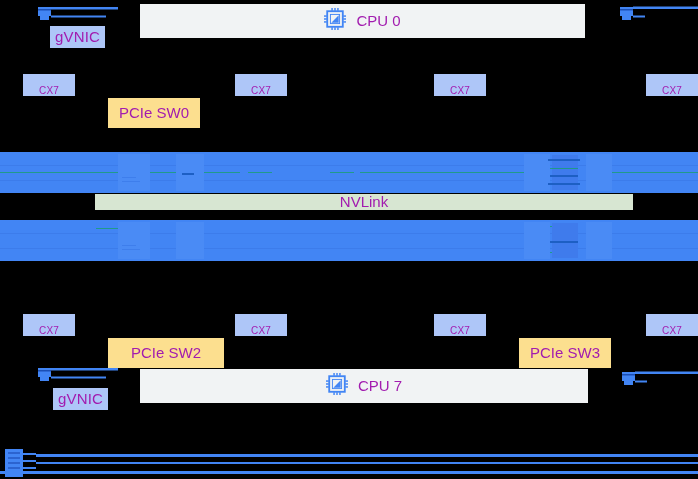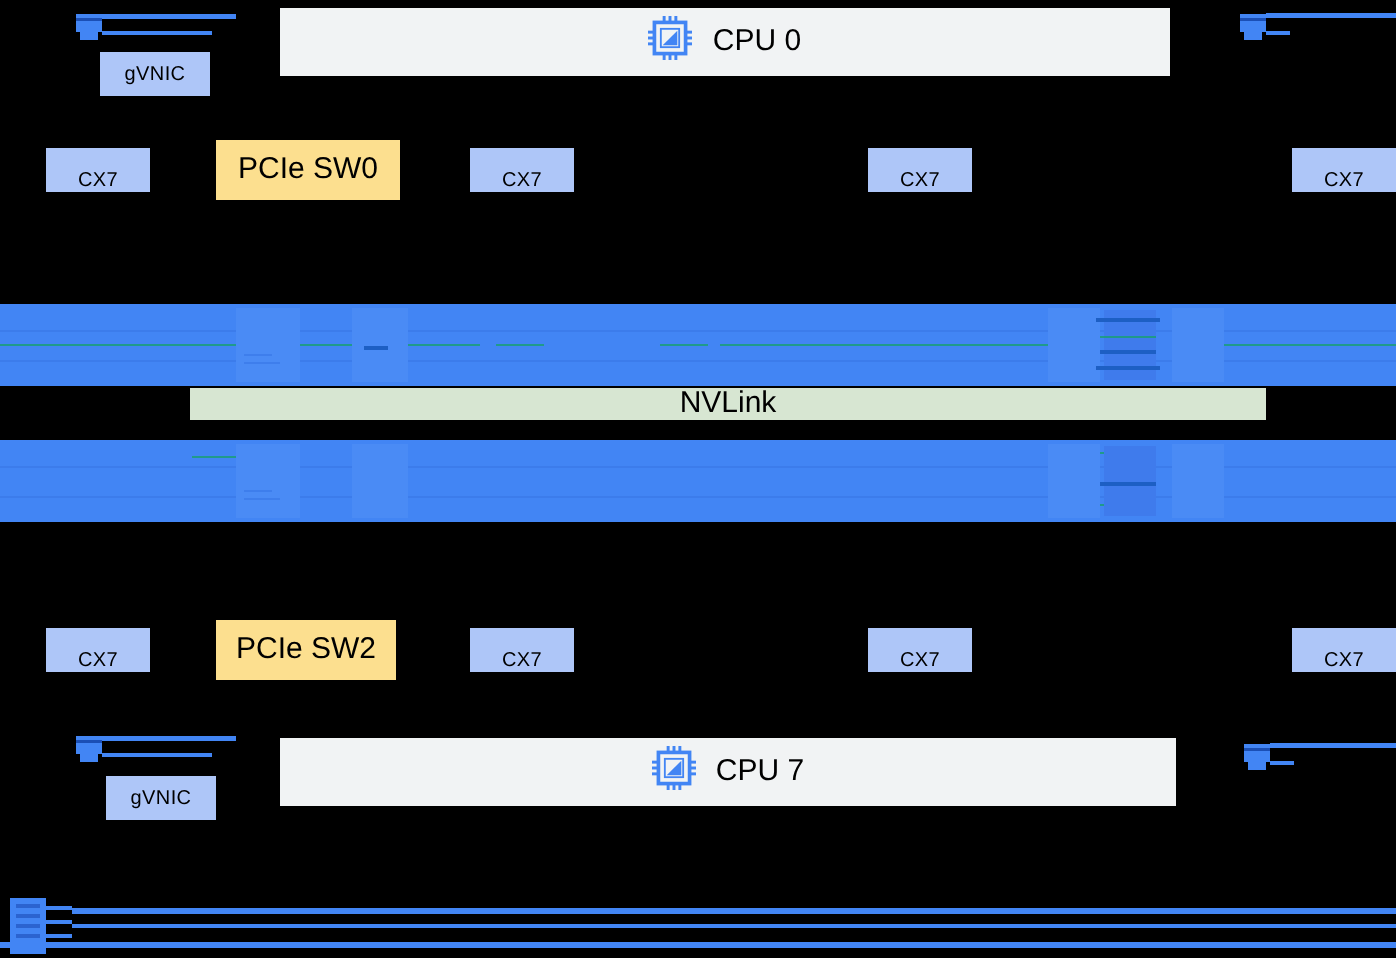--- a/index.html
+++ b/index.html
@@ -20,37 +20,38 @@
   }
   .abs { position: absolute; }
 
   
   .box {
     box-sizing: border-box;
     display: flex;
     align-items: center;
     justify-content: center;
     text-align: center;
-    color: #000000;
+    color: #a21caf;
     line-height: 1.1;
   }
   .box-cx7 {
     background: #aec6f8;
     font-size: 10px;
     letter-spacing: 0.2px;
     align-items: flex-end;
   }
   .box-gvnic {
     background: #aec6f8;
-    font-size: 10px;
+    font-size: 15px;
     letter-spacing: 0.2px;
   }
   .box-sw {
     background: #fcdf8f;
     font-size: 15px;
+    margin-top: 28px;
   }
   .box-cpu {
     background: #f1f3f4;
     font-size: 15px;
     gap: 10px;
   }
   .box-nvlink {
     background: #d7e6d2;
     font-size: 15px;
   }
@@ -217,29 +218,32 @@
     <div class="gpu-card-dark" style="left:552px; top:3px; width:26px; height:35px;"></div>
     <div class="gpu-card" style="left:586px; top:2px; width:26px; height:37px;"></div>
     <div class="band-line-dark" style="left:550px; top:21px; width:28px;"></div>
     <div class="band-line" style="left:122px; top:25px; width:14px;"></div>
     <div class="band-line" style="left:122px; top:29px; width:18px;"></div>
   </div>
 
   <div class="box box-cx7 abs" style="left:23px; top:314px; width:52px; height:22px;">
     <span>CX7</span>
   </div>
-  <div class="box box-sw abs" style="left:108px; top:310px; width:90px; height:30px;">
+  <div class="box box-sw abs" style="left:108px; top:310px; width:116px; height:30px;">
     <span>PCIe SW2</span>
   </div>
   <div class="box box-cx7 abs" style="left:235px; top:314px; width:52px; height:22px;">
     <span>CX7</span>
   </div>
 
   <div class="box box-cx7 abs" style="left:434px; top:314px; width:52px; height:22px;">
     <span>CX7</span>
+  </div>
+  <div class="box box-sw abs" style="left:519px; top:310px; width:92px; height:30px;">
+    <span>PCIe SW3</span>
   </div>
   <div class="box box-cx7 abs" style="left:646px; top:314px; width:52px; height:22px;">
     <span>CX7</span>
   </div>
 
   <div class="abs conn" style="left:38px; top:365px; width:80px; height:20px;">
     <svg width="80" height="20" viewBox="0 0 80 20">
       <rect x="0" y="3" width="13" height="9" fill="#4285f4"></rect>
       <rect x="0" y="5" width="13" height="1.5" fill="#1b4fb5"></rect>
       <rect x="2" y="12" width="9" height="4" fill="#4285f4"></rect>

